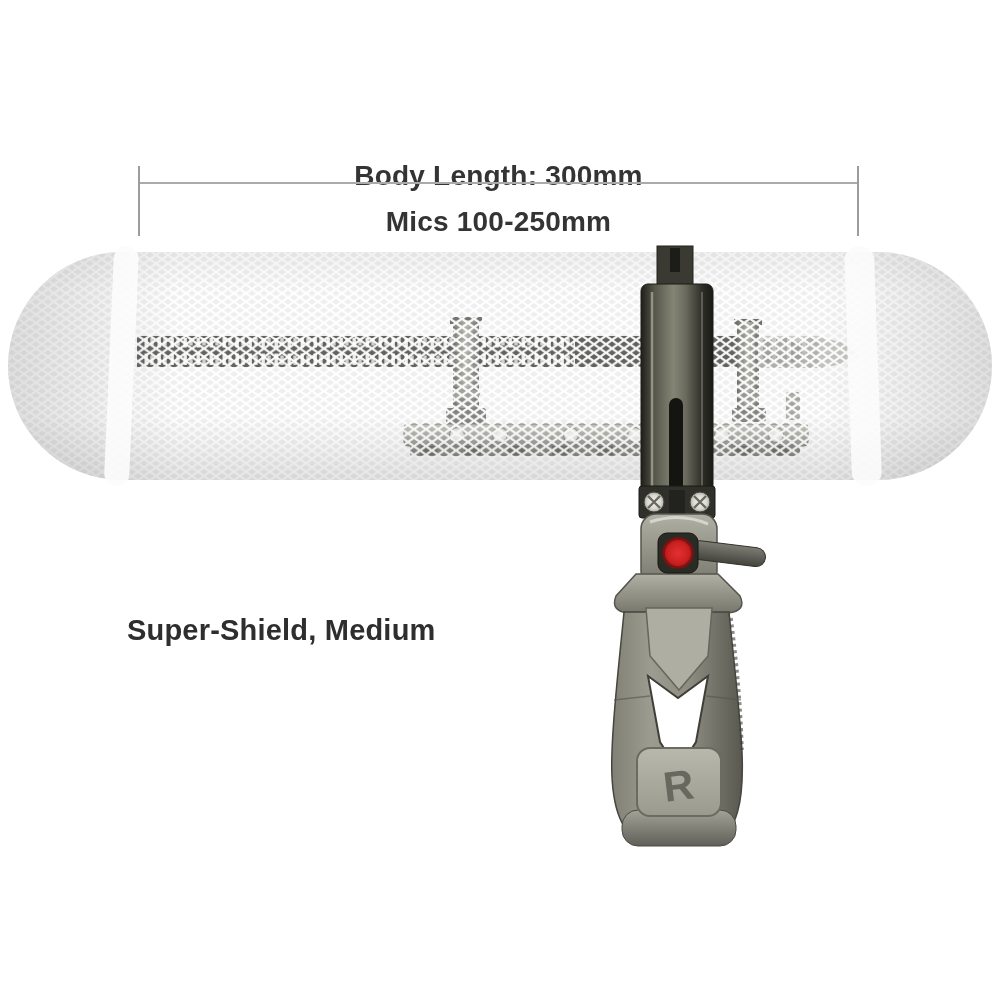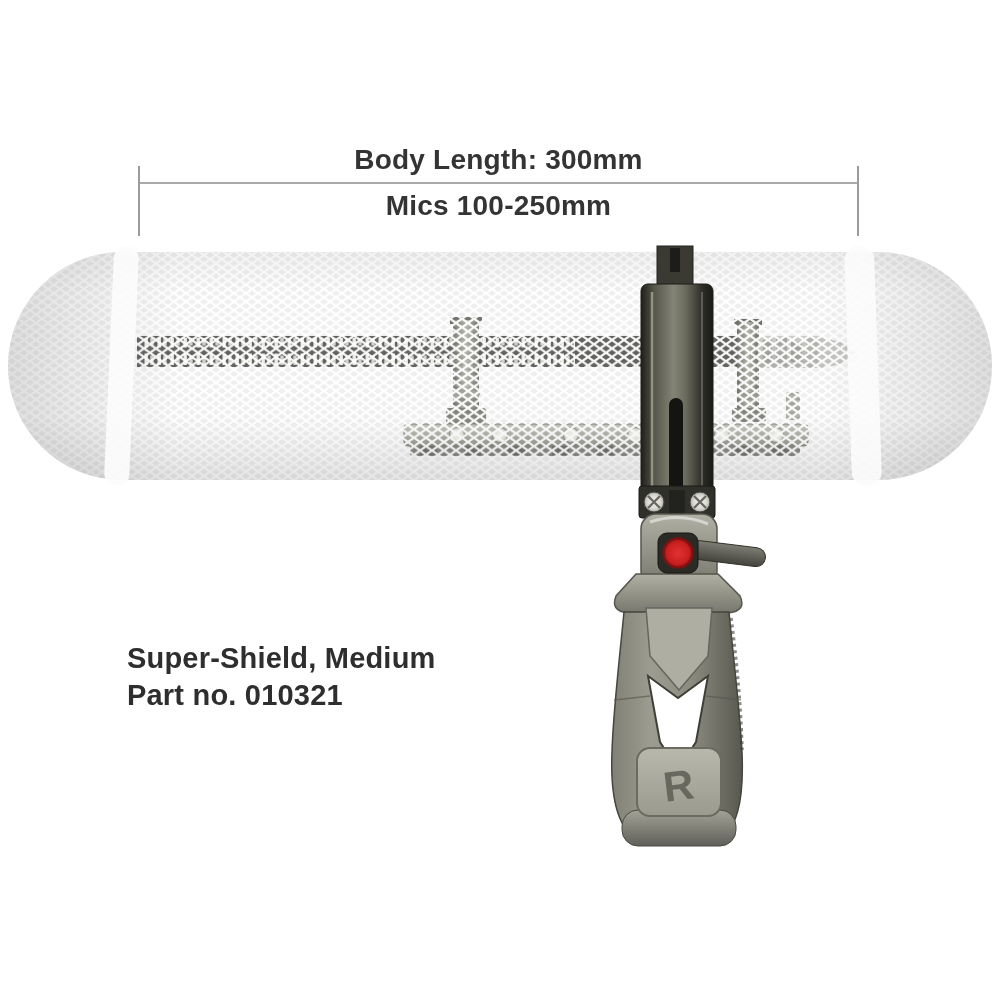--- a/index.html
+++ b/index.html
@@ -8,39 +8,38 @@
     font-family:"Liberation Sans","DejaVu Sans",sans-serif;
     overflow:hidden;
   }
   .stage{position:absolute;inset:0;}
   svg.product{position:absolute;left:0;top:0;z-index:1;}
   .overlay{position:absolute;z-index:2;}
 
   
   .dim-label{
     position:absolute;left:139px;width:719px;text-align:center;
-    font-size:28px;font-weight:600;color:#343434;letter-spacing:.2px;
+    font-size:28px;font-weight:600;color:#343434;letter-spacing:.2px;margin-top:16px;
   }
   .dim-label-top{top:144px;}
   .dim-label-bottom{top:190px;}
   .dim-line{
     position:absolute;left:139px;top:182px;width:719px;height:2px;background:#aaaaaa;
   }
   .dim-tick{
     position:absolute;top:166px;width:2px;height:70px;background:#9c9c9c;
   }
   .dim-tick-left{left:138px;}
   .dim-tick-right{left:857px;}
 
   
   .caption{
     position:absolute;left:127px;top:612px;
     font-size:29px;font-weight:600;color:#2e2e2e;line-height:37px;
     letter-spacing:.2px;
-    margin-top:28px;
   }
 </style>
 </head>
 <body>
 
 <div class="stage">
 
   <svg class="product" width="1000" height="1000" viewBox="0 0 1000 1000">
     <defs>
       <clipPath id="pillClip">
@@ -257,16 +256,15 @@
   <div class="overlay">
     <div class="dim-label dim-label-top">Body Length: 300mm</div>
     <div class="dim-line"></div>
     <div class="dim-tick dim-tick-left"></div>
     <div class="dim-tick dim-tick-right"></div>
     <div class="dim-label dim-label-bottom">Mics 100-250mm</div>
   </div>
 
   <div class="caption overlay">
     <div>Super-Shield, Medium</div>
-    <div>Part no. 010321</div>
   </div>
 
 </div>
 
 </body></html>

